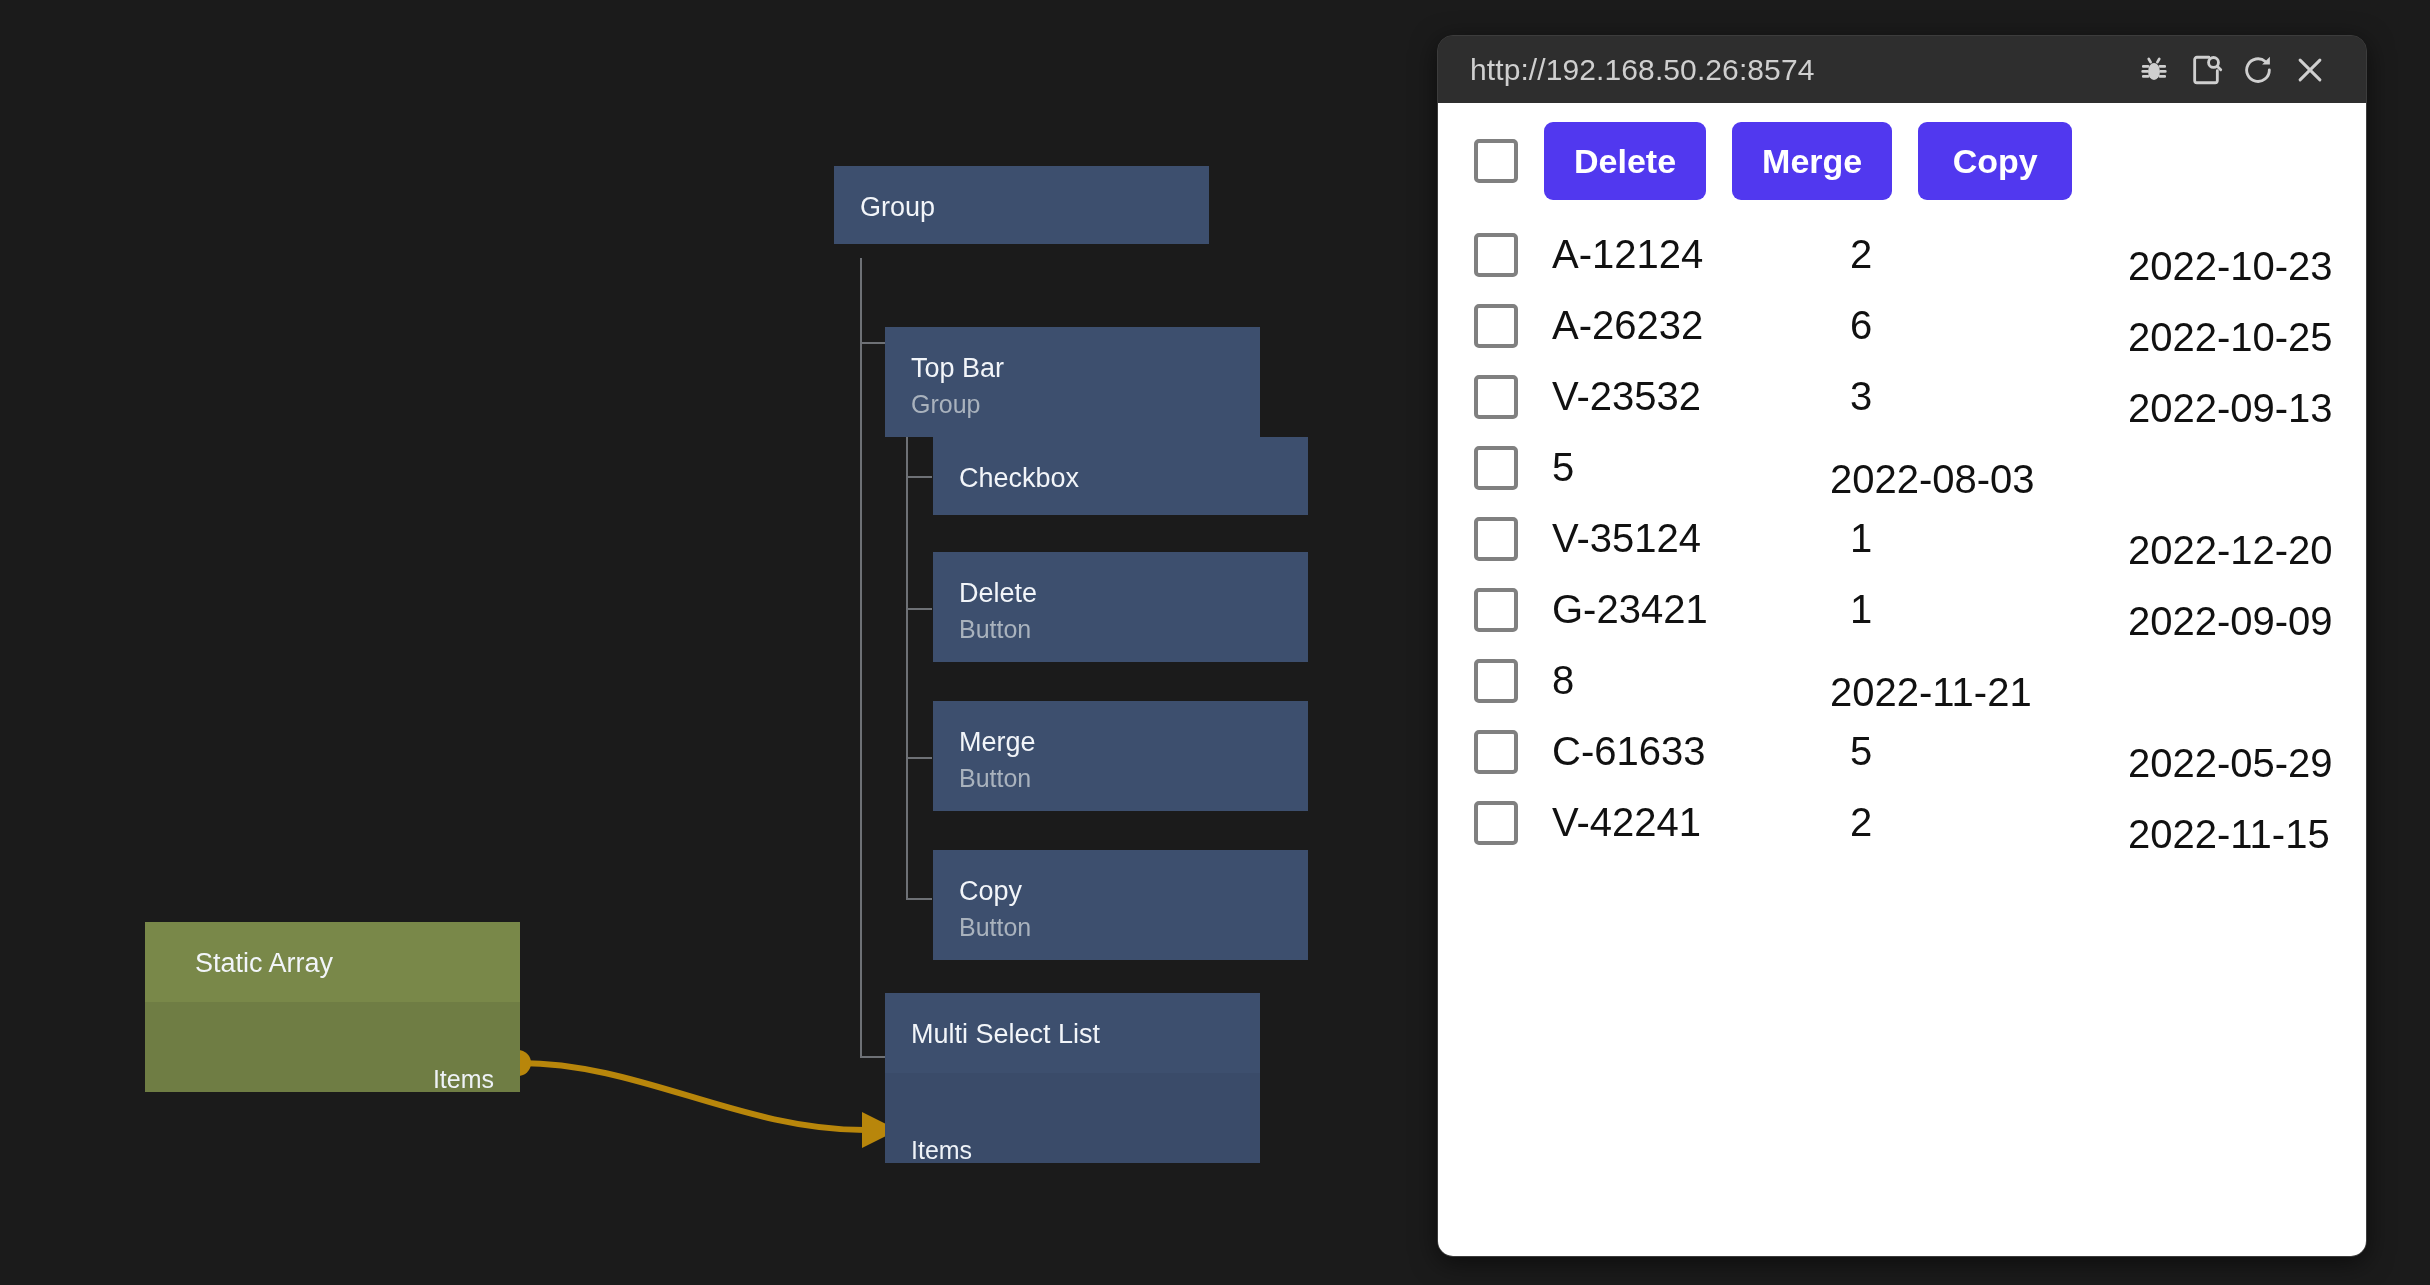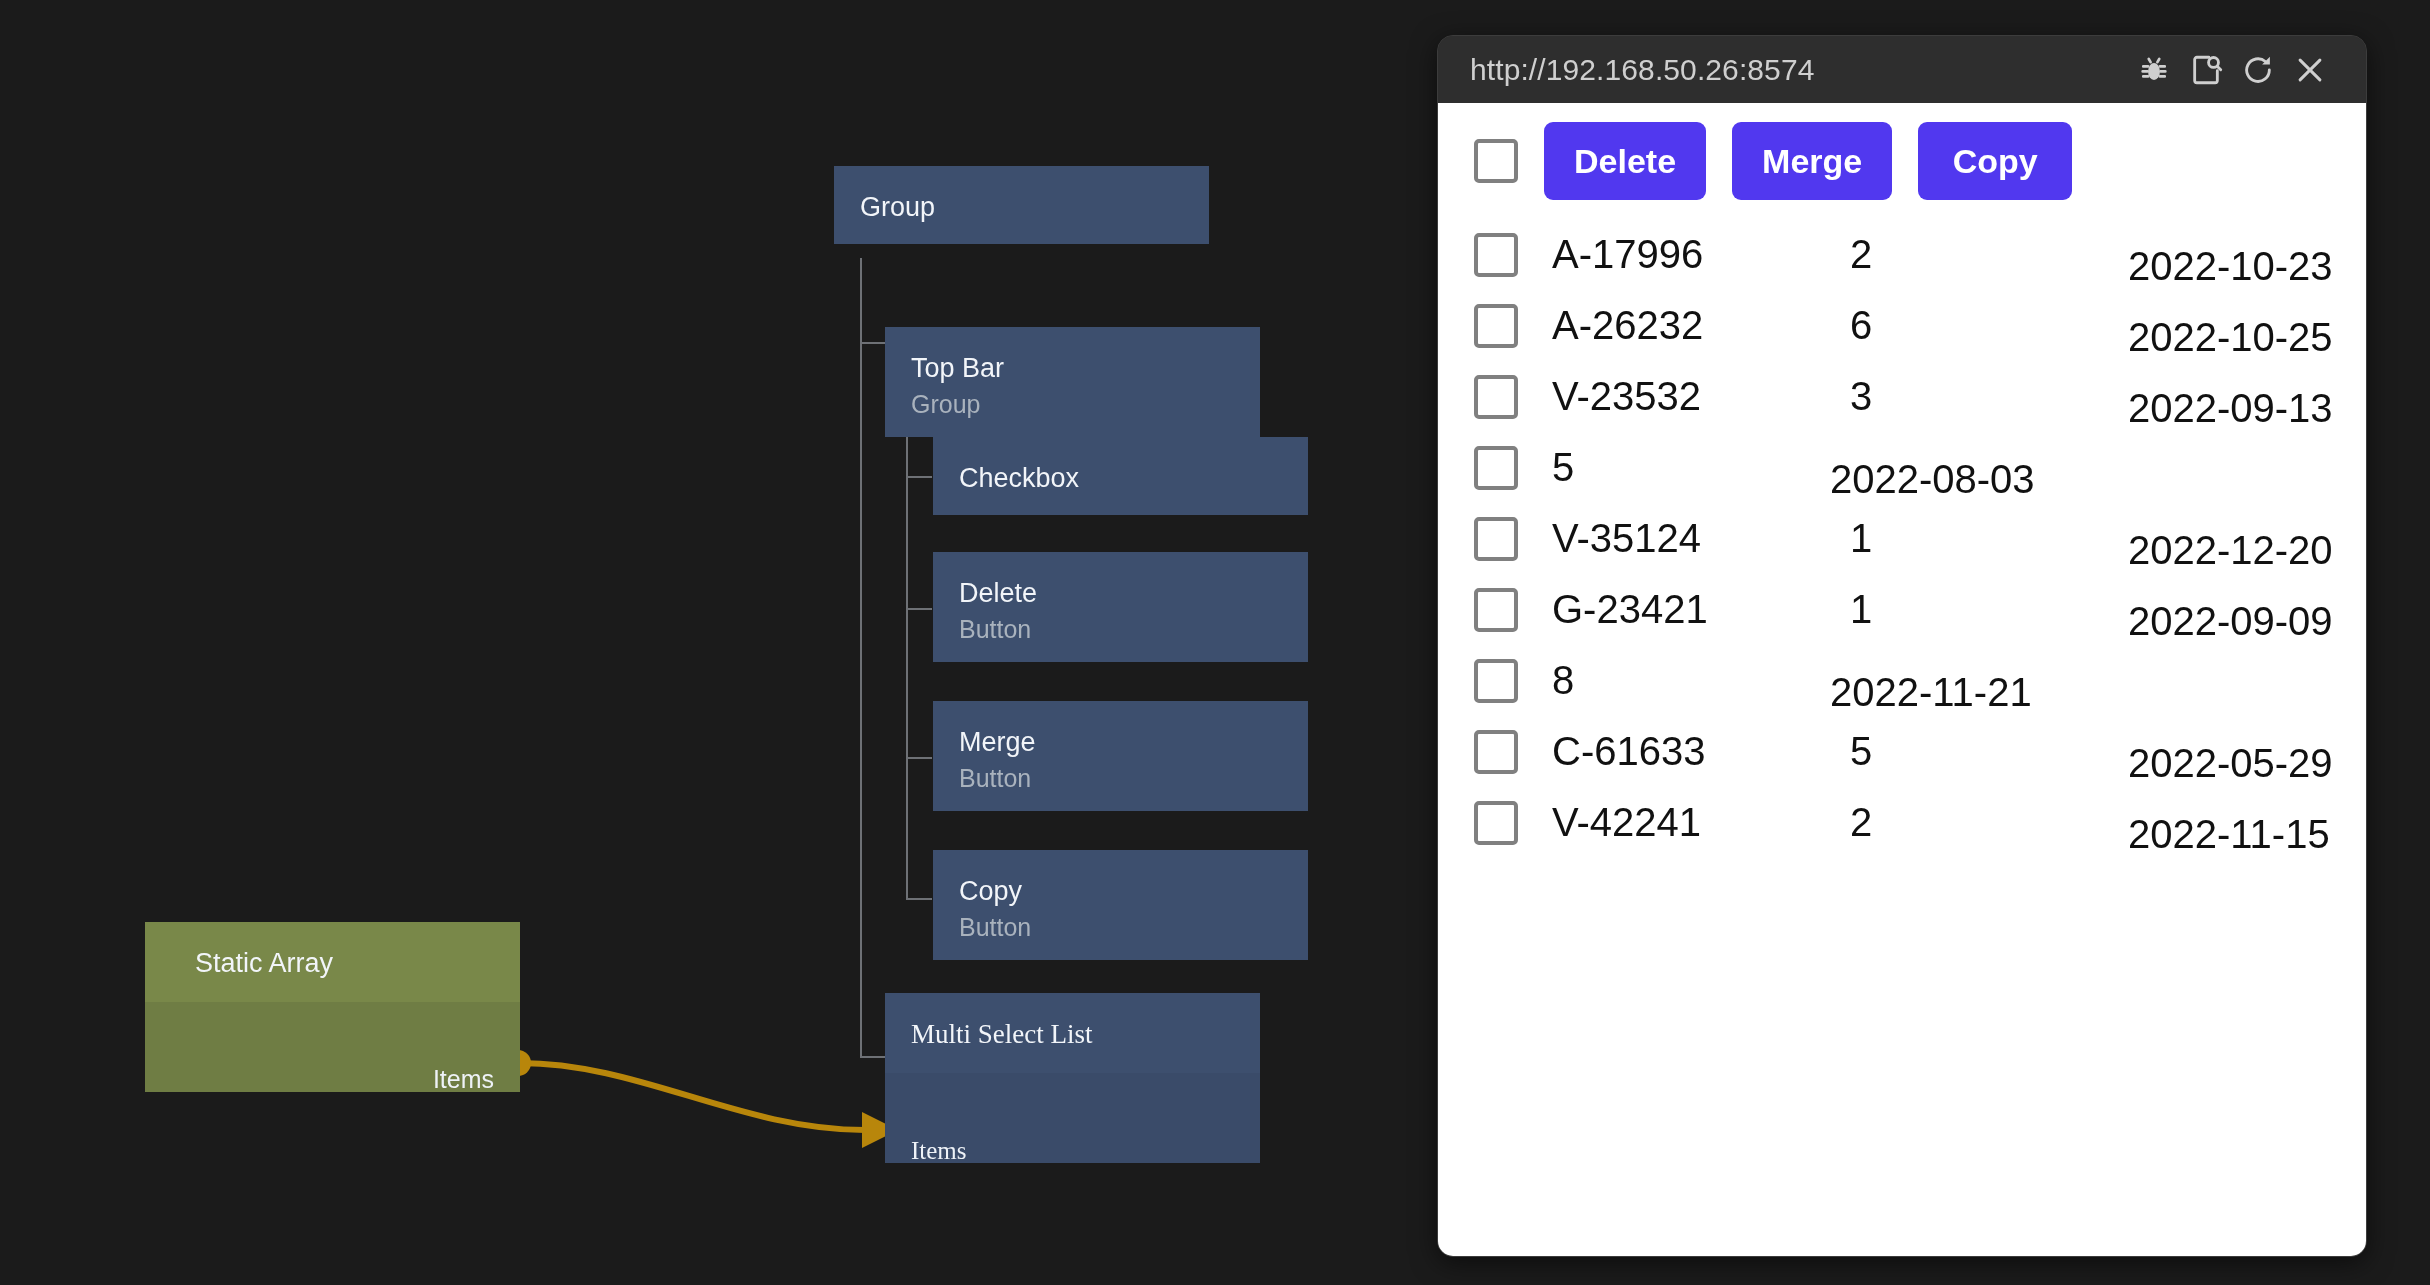--- a/index.html
+++ b/index.html
@@ -185,21 +185,21 @@
       </div>
     </div>
 
     <div class="node blue" style="left:933px; top:850px; width:375px; height:110px;">
       <div class="head">
         <div class="title">Copy</div>
         <div class="subtitle">Button</div>
       </div>
     </div>
 
-    <div class="node blue" style="left:885px; top:993px; width:375px; height:170px;font-family:Liberation Serif, serif;">
+    <div class="node blue" style="left:885px; top:993px; width:375px; height:170px;">
       <div class="head">
         <div class="title">Multi Select List</div>
       </div>
       <div class="port-band in" style="height:90px;">
         <span class="port-label">Items</span>
       </div>
     </div>
 
     <div class="node green" style="left:145px; top:922px; width:375px; height:170px;">
       <div class="head">
@@ -253,21 +253,21 @@
       <div id="toolbar">
         <div class="cb"></div>
         <button class="btn">Delete</button>
         <button class="btn">Merge</button>
         <button class="btn">Copy</button>
       </div>
 
       <div id="rows">
         <div class="row">
           <div class="cb"></div>
-          <div class="c-id">A-17996</div>
+          <div class="c-id">A-12124</div>
           <div class="c-qty">2</div>
           <div class="c-date">2022-10-23</div>
         </div>
         <div class="row">
           <div class="cb"></div>
           <div class="c-id">A-26232</div>
           <div class="c-qty">6</div>
           <div class="c-date">2022-10-25</div>
         </div>
         <div class="row">

